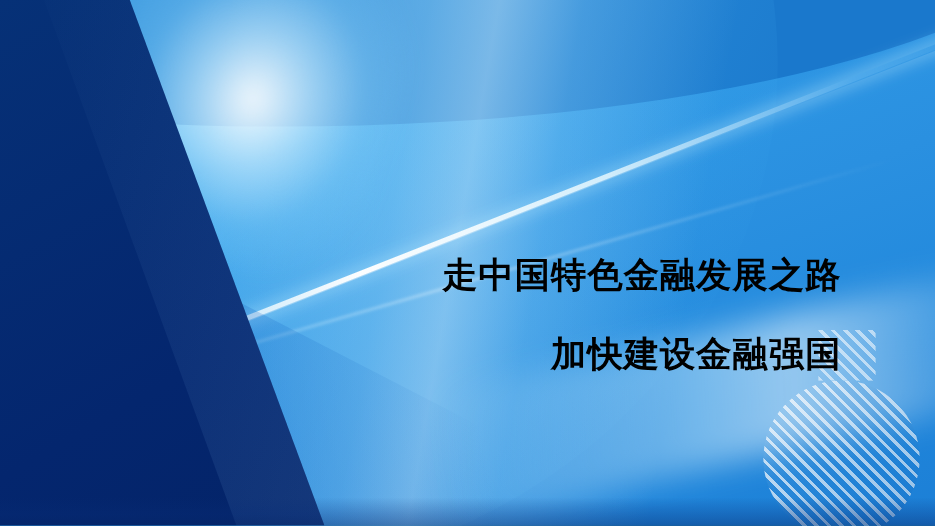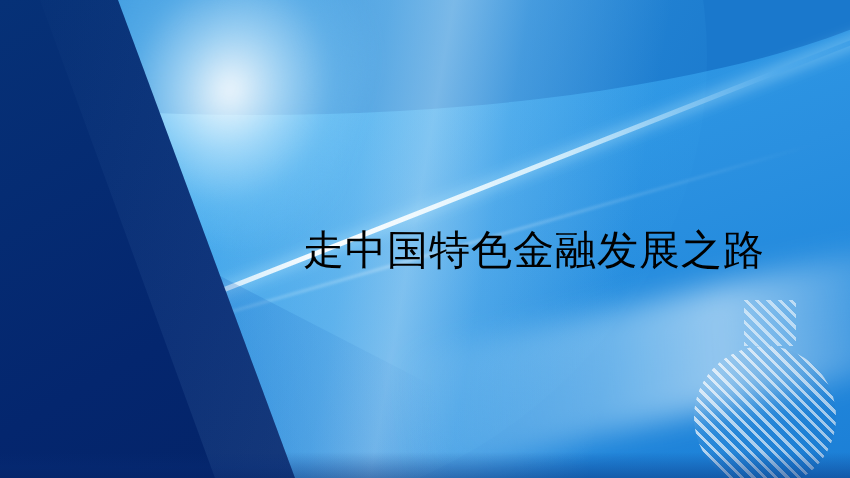--- a/index.html
+++ b/index.html
@@ -208,22 +208,22 @@
     left: 0;
     top: 214px;
     width: 765px;
     text-align: right;
     z-index: 20;
   }
   .title-line {
     display: block;
     color: #000000;
     font-family: "DejaVu Sans", "Liberation Sans", sans-serif;
-    font-weight: normal;
-    font-size: 41px;
+    font-weight: bold;
+    font-size: 32px;
     line-height: 72px;
     letter-spacing: 1px;
     white-space: nowrap;
   }
 </style>
 </head>
 <body>
 
 <div class="slide">
 
@@ -241,15 +241,16 @@
   <div class="striped-circle"></div>
   <div class="striped-circle-shade"></div>
 
   <div class="navy-wedge"></div>
   <div class="navy-edge-glow"></div>
 
   <div class="layer bg-bottomband"></div>
 
   <div class="title-block">
     <span class="title-line">走中国特色金融发展之路</span>
+    <span class="title-line">加快建设金融强国</span>
   </div>
 
 </div>
 
 </body></html>

